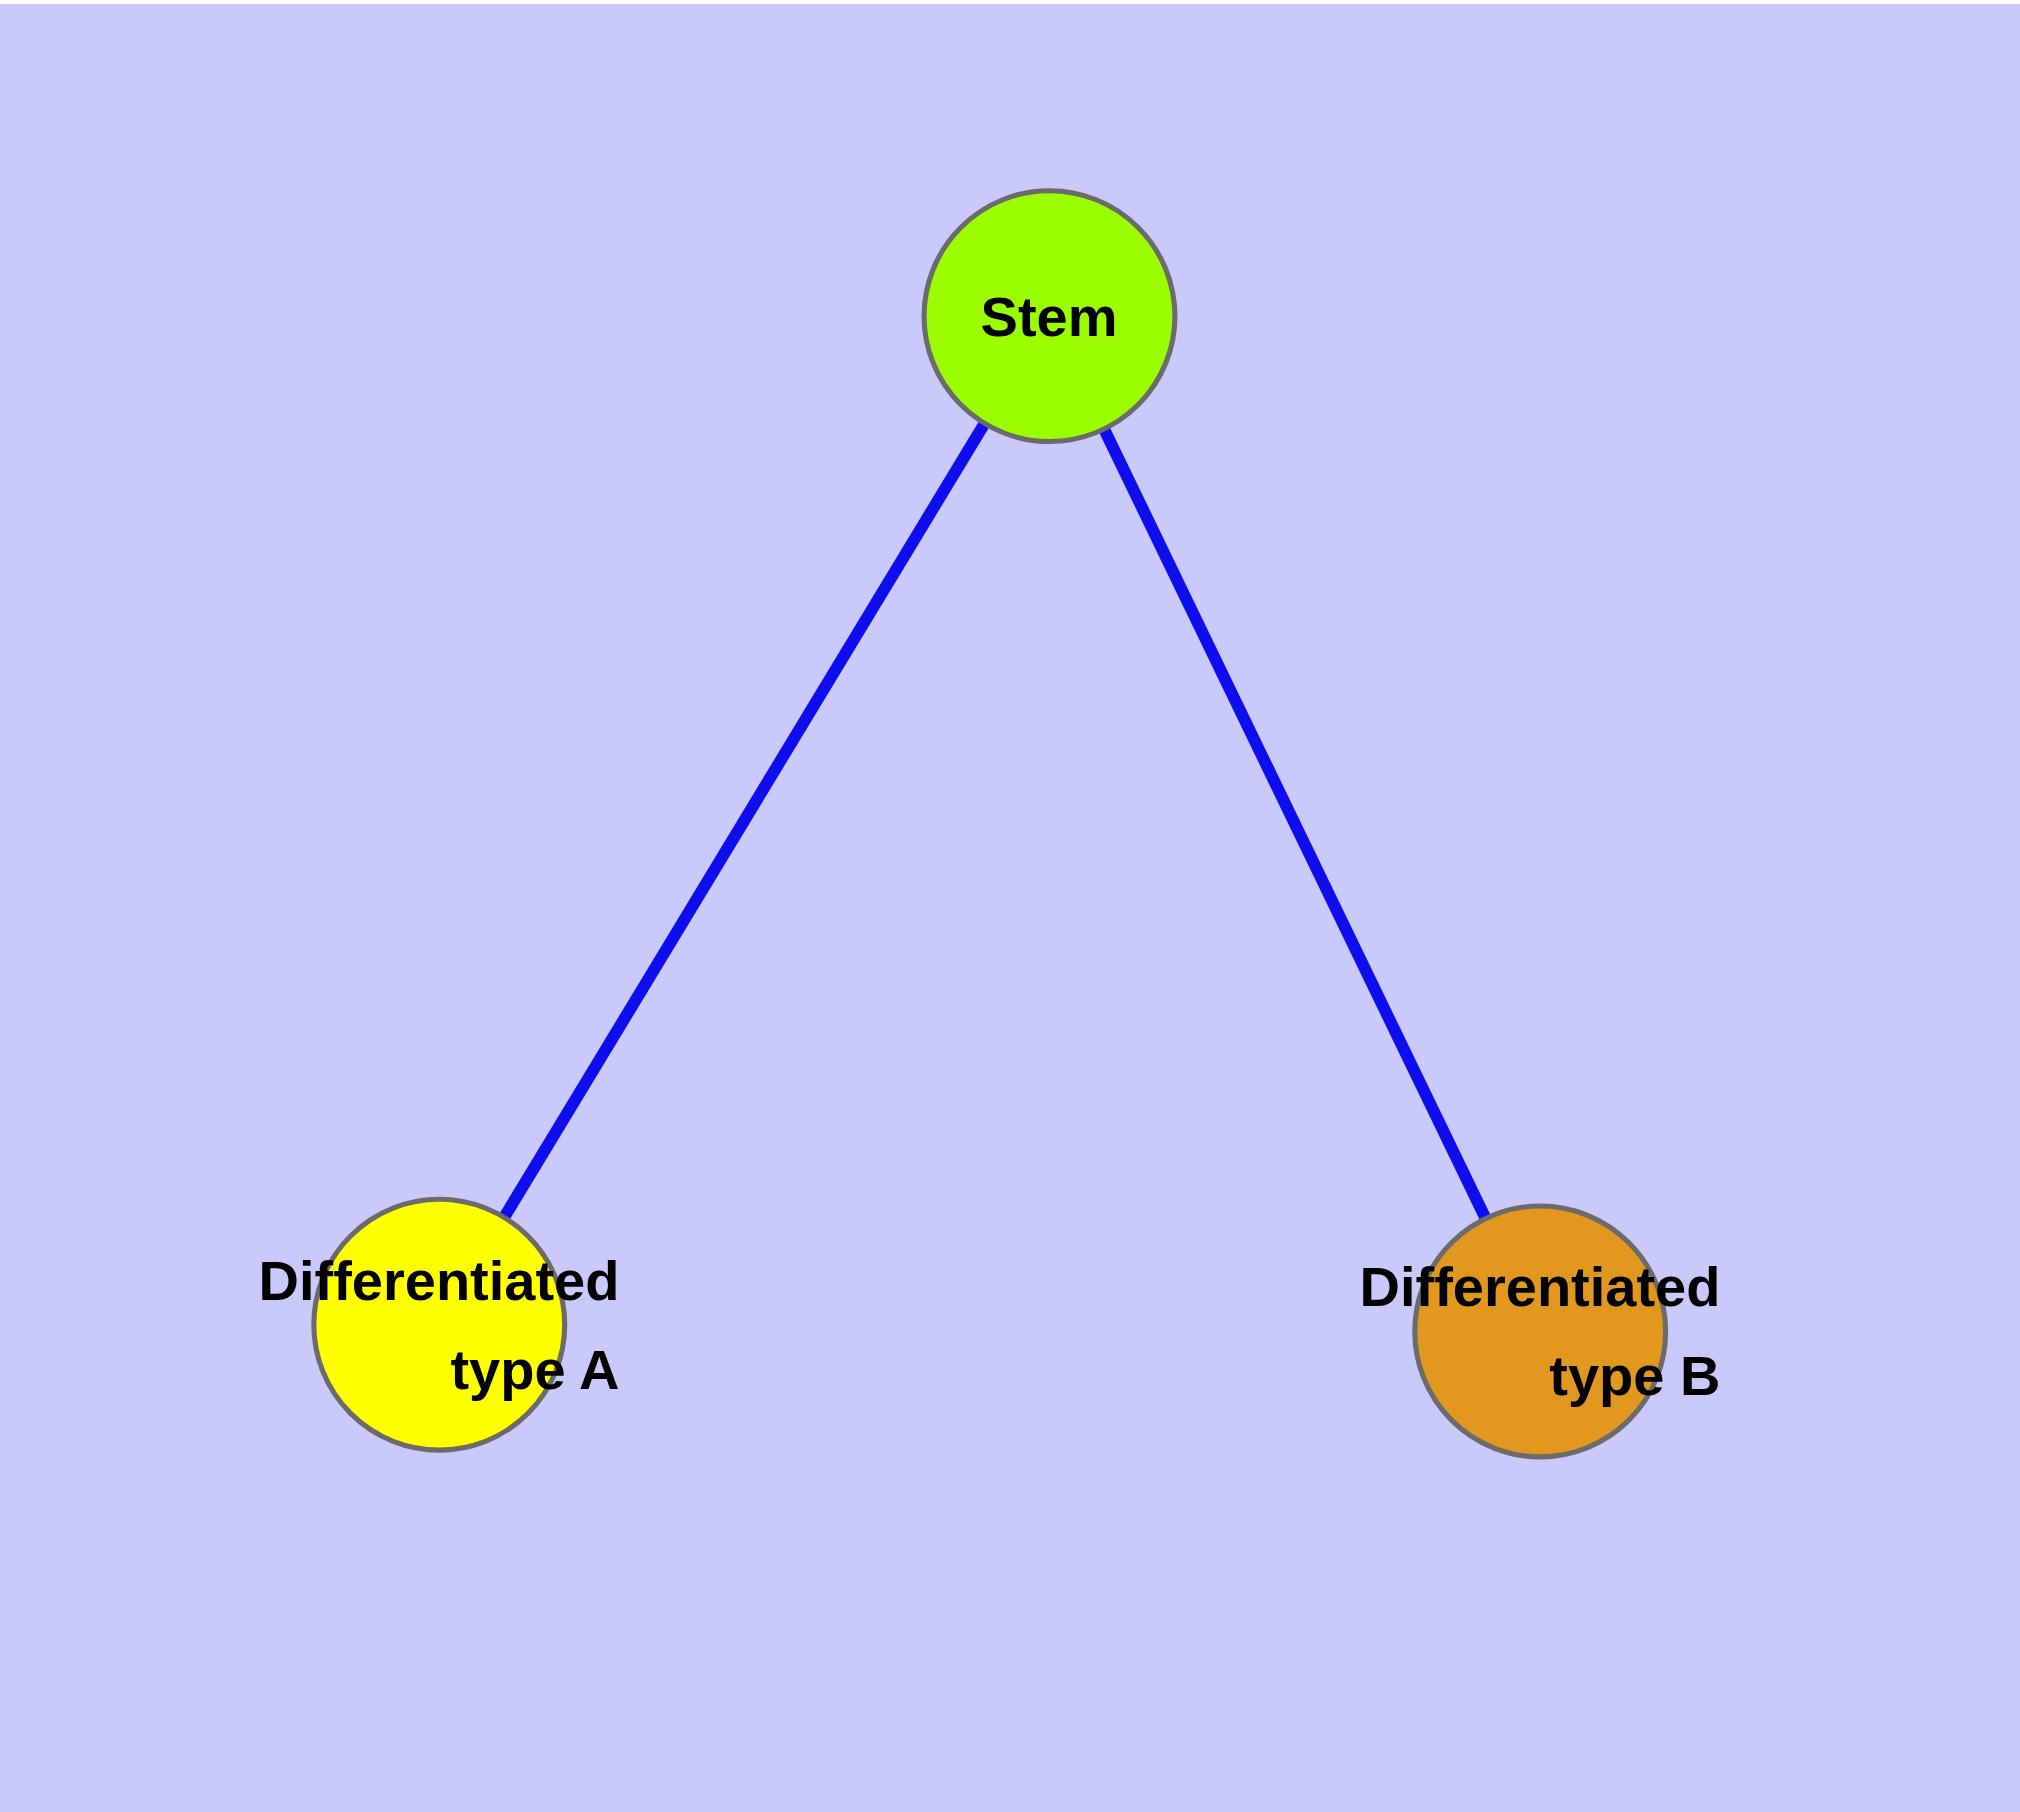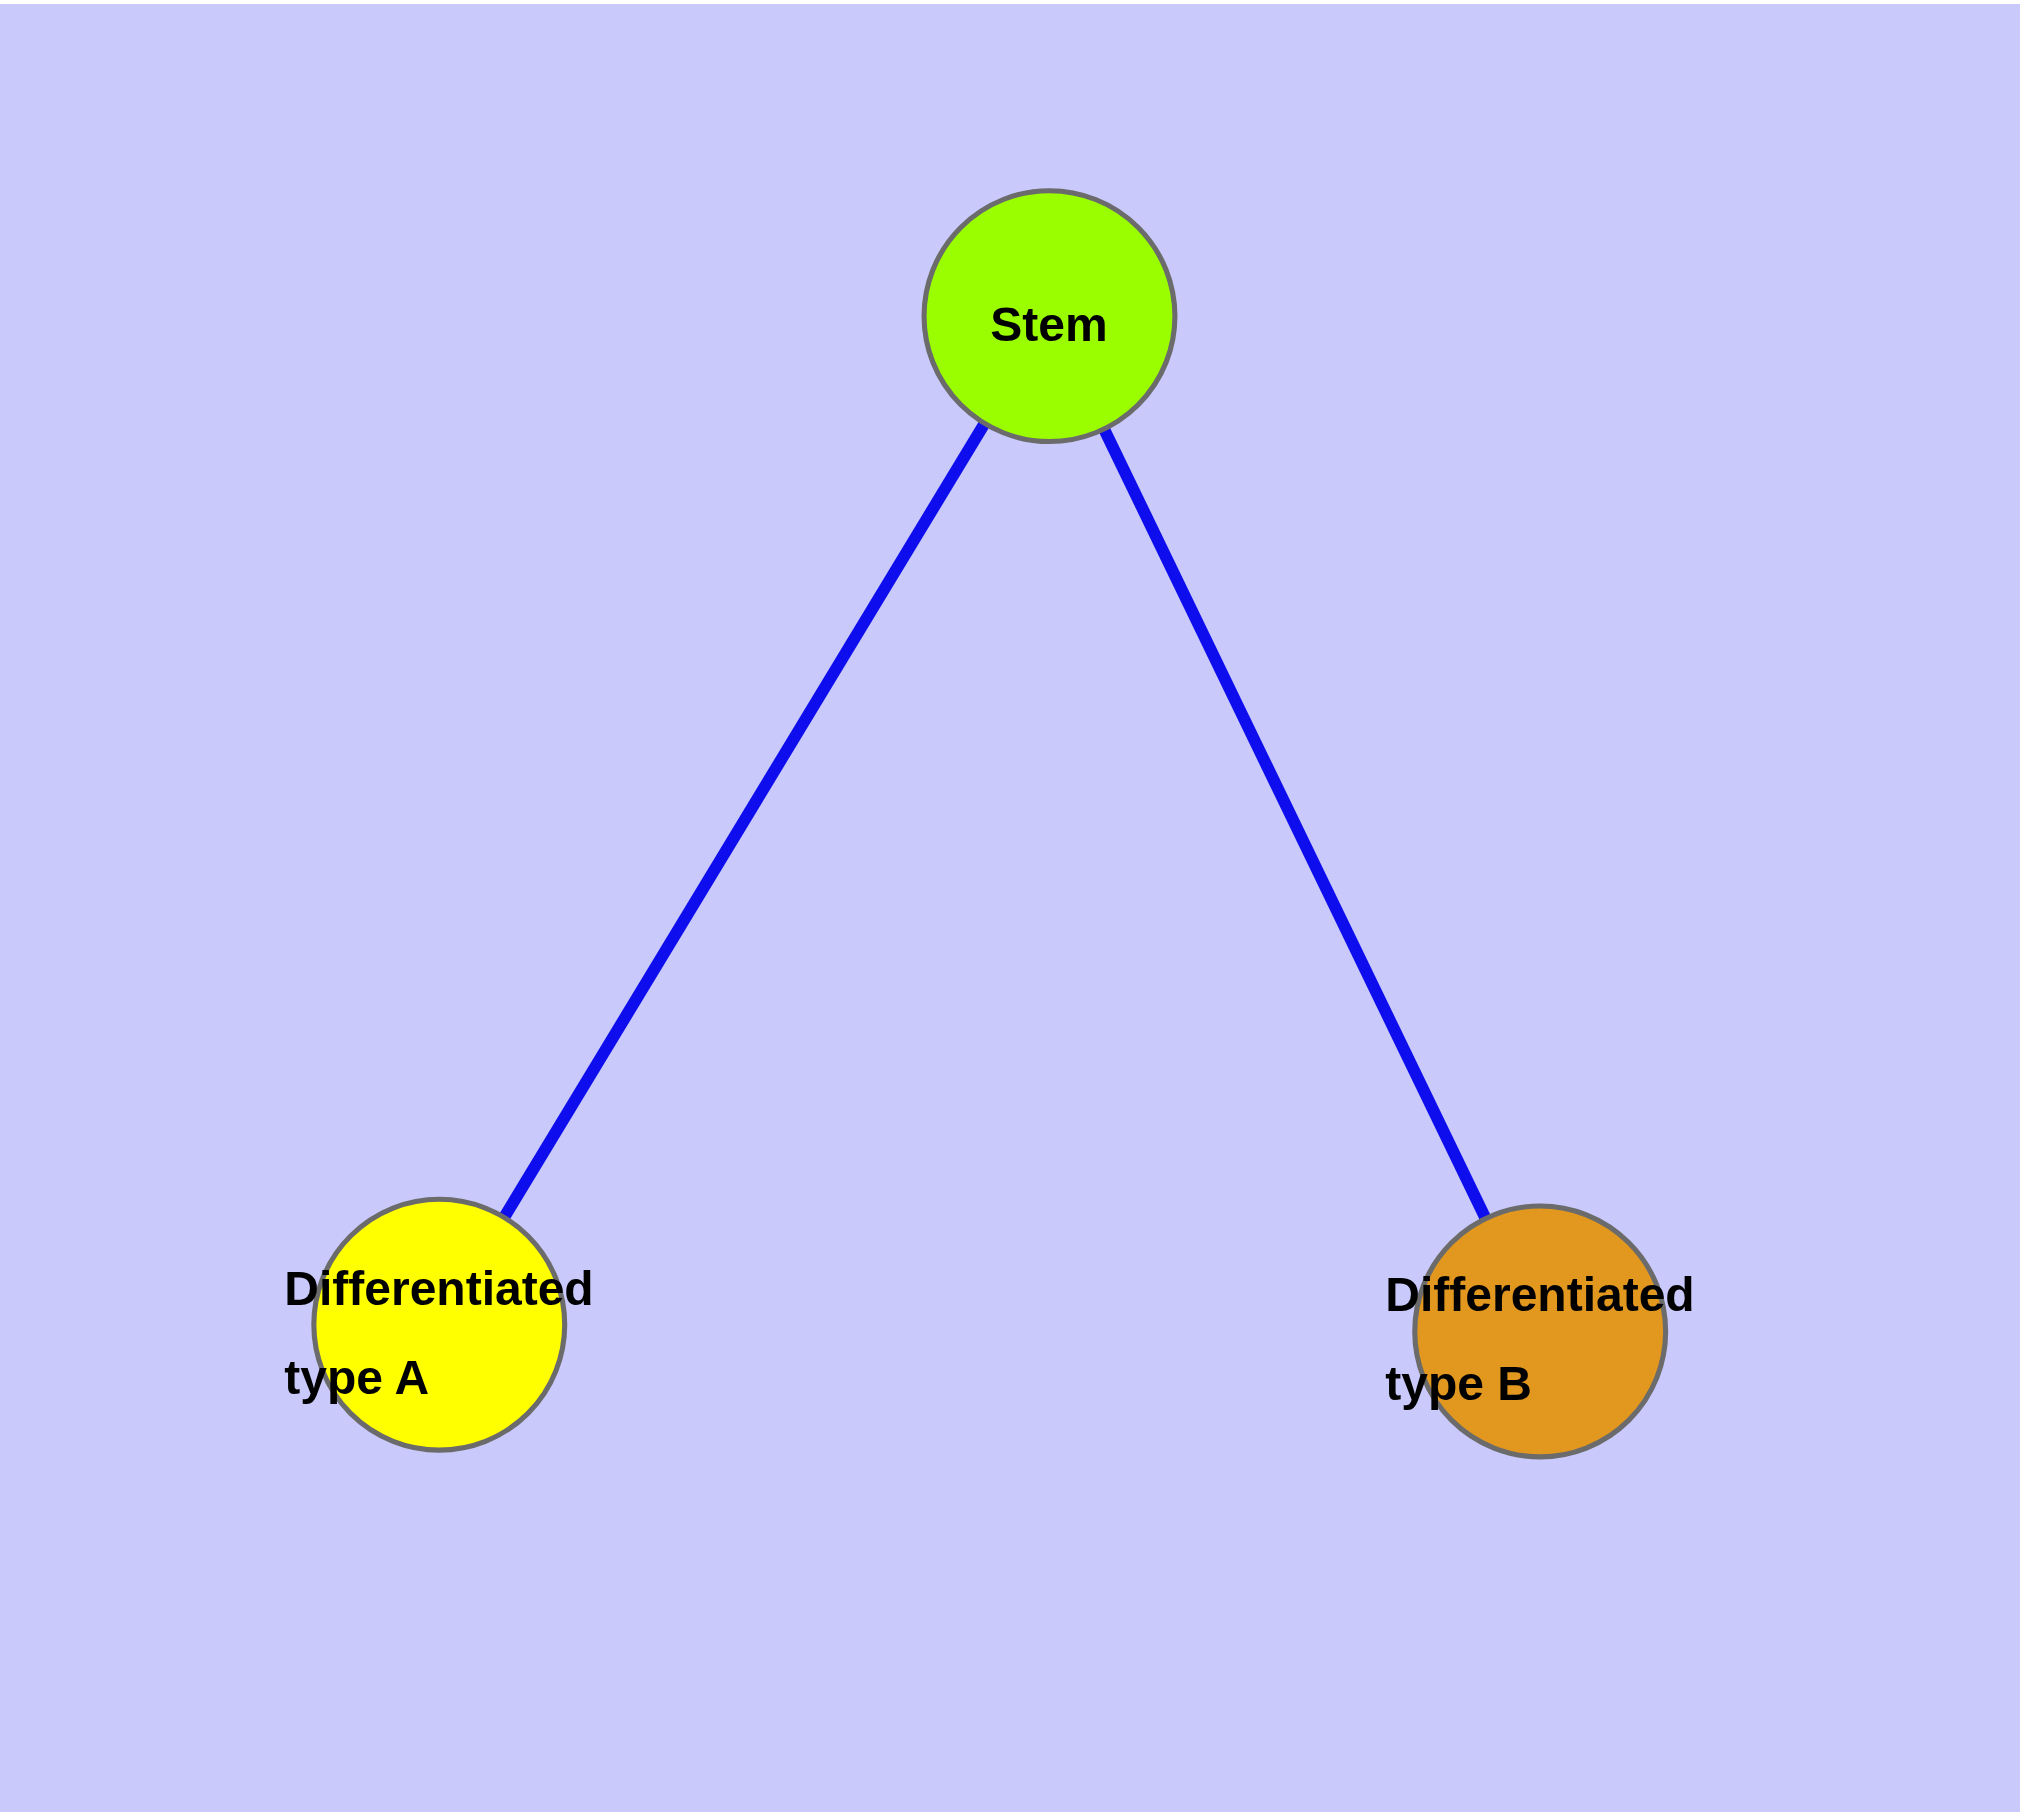--- a/index.html
+++ b/index.html
@@ -19,27 +19,26 @@
   .edges-svg {
     position: absolute;
     top: 0; left: 0;
     display: block;
   }
   .edge { stroke-width: 14px; }
   .node-circle { stroke-width: 6px; }
   .node-label {
     position: absolute;
     transform: translate(-50%, -50%);
-    text-align: left;
+    text-align: right;
     font-weight: bold;
-    font-size: 48px;
+    font-size: 56px;
     line-height: 89px;
     white-space: pre-line;
     letter-spacing: 0px;
-    margin-top: 8px;
   }
 </style>
 </head>
 <body>
 
 <div class="canvas" style="background: rgb(201, 201, 251);">
 
   <svg class="edges-svg" width="2021" height="1812" viewBox="0 0 2384 2138">
 
     <line class="edge" x1="1238" y1="373" x2="518" y2="1563" stroke="#0D0DEE"></line>

